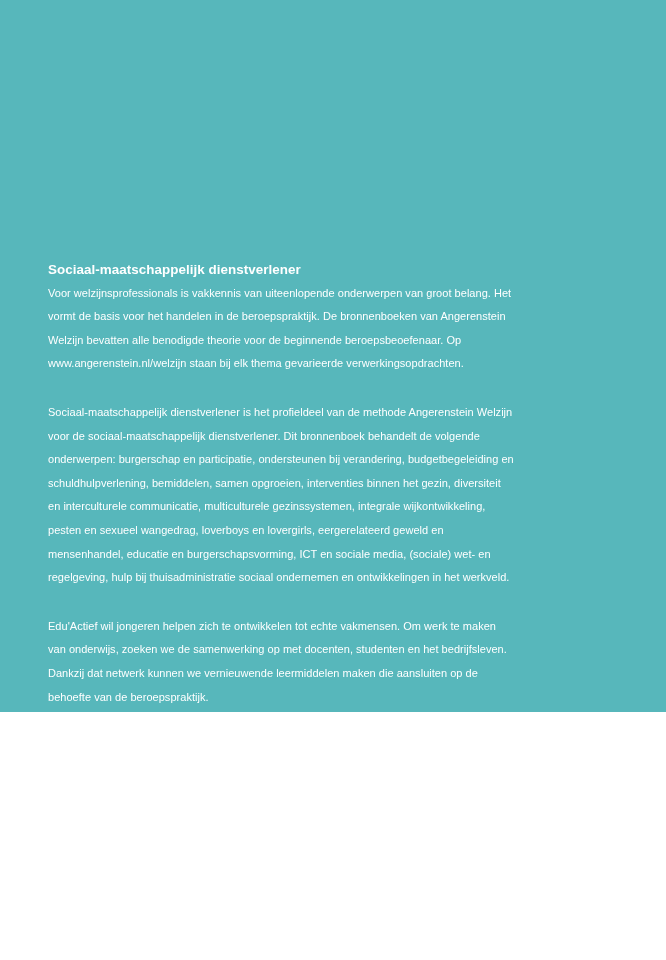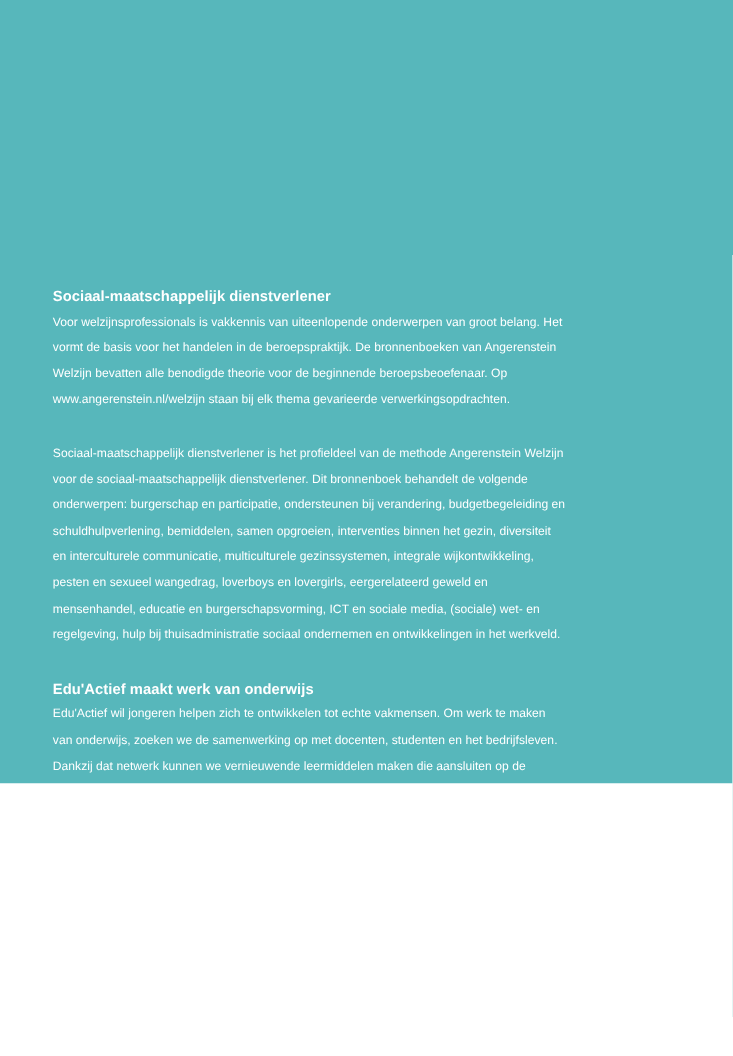--- a/index.html
+++ b/index.html
@@ -183,21 +183,20 @@
     <div class="blurb-group">
       <p class="blurb-heading">Sociaal-maatschappelijk dienstverlener</p>
       <p class="blurb-para">Voor welzijnsprofessionals is vakkennis van uiteenlopende onderwerpen van groot belang. Het vormt de basis voor het handelen in de beroepspraktijk. De bronnenboeken van Angerenstein Welzijn bevatten alle benodigde theorie voor de beginnende beroepsbeoefenaar. Op www.angerenstein.nl/welzijn staan bij elk thema gevarieerde verwerkingsopdrachten.</p>
     </div>
 
     <div class="blurb-group">
       <p class="blurb-para">Sociaal-maatschappelijk dienstverlener is het profieldeel van de methode Angerenstein Welzijn voor de sociaal-maatschappelijk dienstverlener. Dit bronnenboek behandelt de volgende onderwerpen: burgerschap en participatie, ondersteunen bij verandering, budgetbegeleiding en schuldhulpverlening, bemiddelen, samen opgroeien, interventies binnen het gezin, diversiteit en interculturele communicatie, multiculturele gezinssystemen, integrale wijkontwikkeling, pesten en sexueel wangedrag, loverboys en lovergirls, eergerelateerd geweld en mensenhandel, educatie en burgerschapsvorming, ICT en sociale media, (sociale) wet- en regelgeving, hulp bij thuisadministratie sociaal ondernemen en ontwikkelingen in het werkveld.</p>
     </div>
 
     <div class="blurb-group">
-      <p class="blurb-heading">Edu'Actief maakt werk van onderwijs</p>
       <p class="blurb-para">Edu'Actief wil jongeren helpen zich te ontwikkelen tot echte vakmensen. Om werk te maken van onderwijs, zoeken we de samenwerking op met docenten, studenten en het bedrijfsleven. Dankzij dat netwerk kunnen we vernieuwende leermiddelen maken die aansluiten op de behoefte van de beroepspraktijk.</p>
     </div>
 
   </div>
 
   <div class="bottom-band"></div>
 
   <div class="logo">
     <div class="logo-wordmark">
       <span class="logo-edu">edu</span><span class="logo-actief">actief</span>

